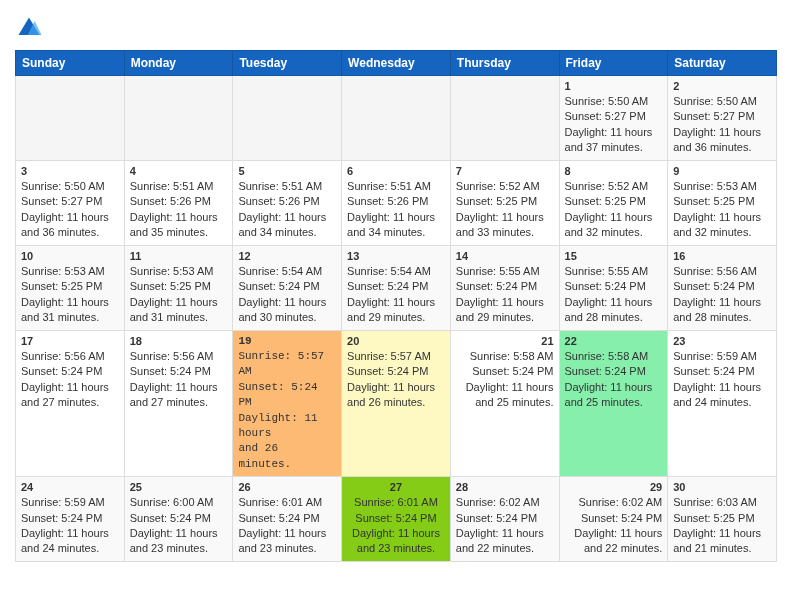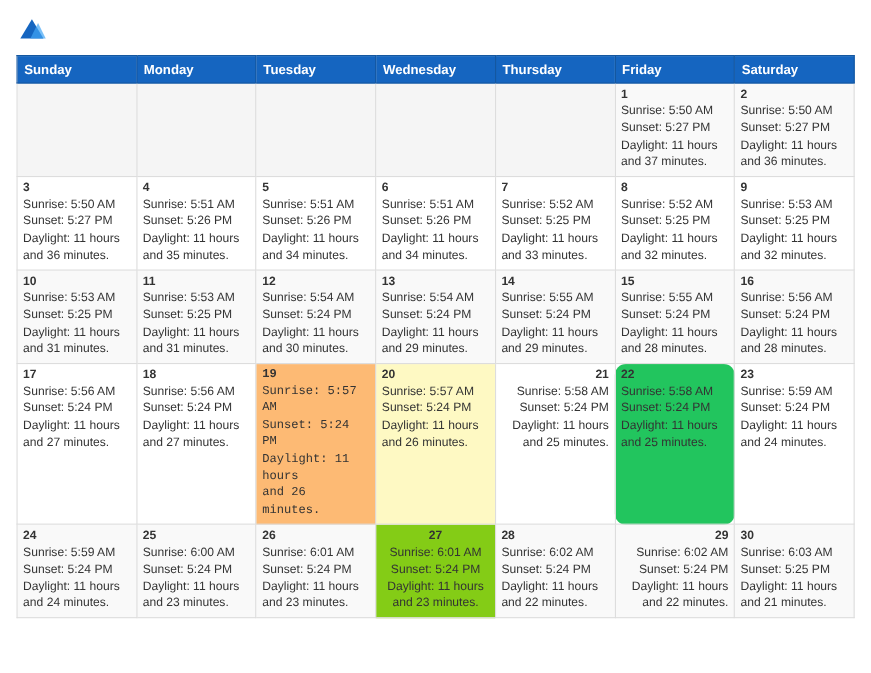--- a/index.html
+++ b/index.html
@@ -288,21 +288,21 @@
 Daylight: 11 hours
 and 26 minutes.</div>
           </td>
           <td style="background: rgb(255, 255, 255); text-align: right;">
             <span class="day-num">21</span>
             <div class="day-info" style="white-space: pre-line;">Sunrise: 5:58 AM
 Sunset: 5:24 PM
 Daylight: 11 hours
 and 25 minutes.</div>
           </td>
-          <td style="background: #22c55e; border-radius: 10px;">
+          <td style="background: #86efac;">
             <span class="day-num">22</span>
             <div class="day-info" style="white-space: pre-line;">Sunrise: 5:58 AM
 Sunset: 5:24 PM
 Daylight: 11 hours
 and 25 minutes.</div>
           </td>
           <td style="background: rgb(255, 255, 255);">
             <span class="day-num">23</span>
             <div class="day-info" style="white-space: pre-line;">Sunrise: 5:59 AM
 Sunset: 5:24 PM

